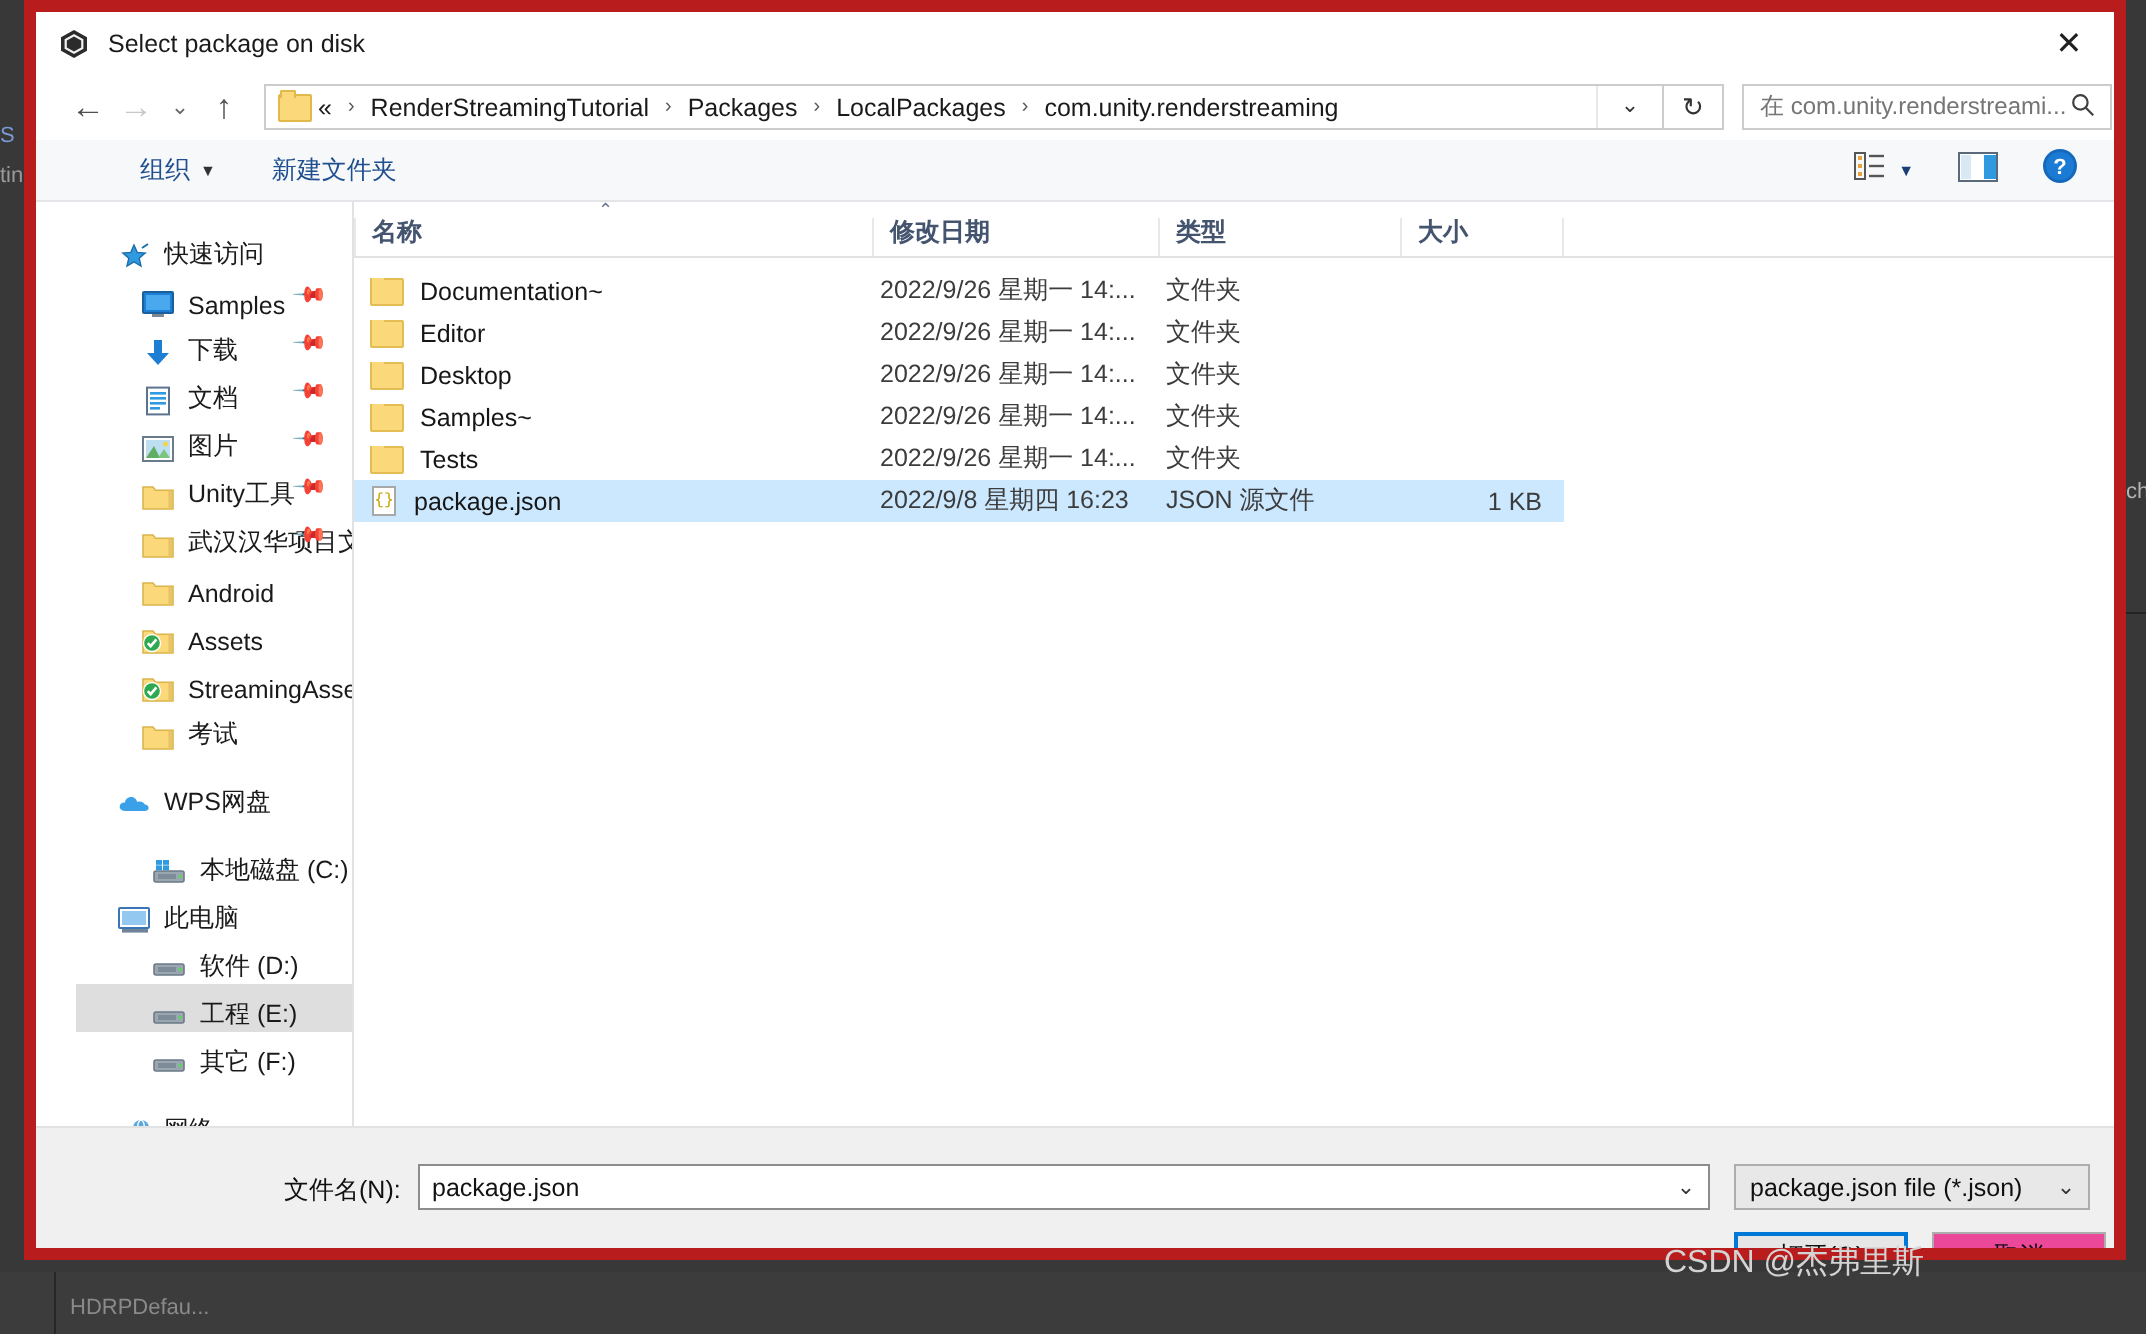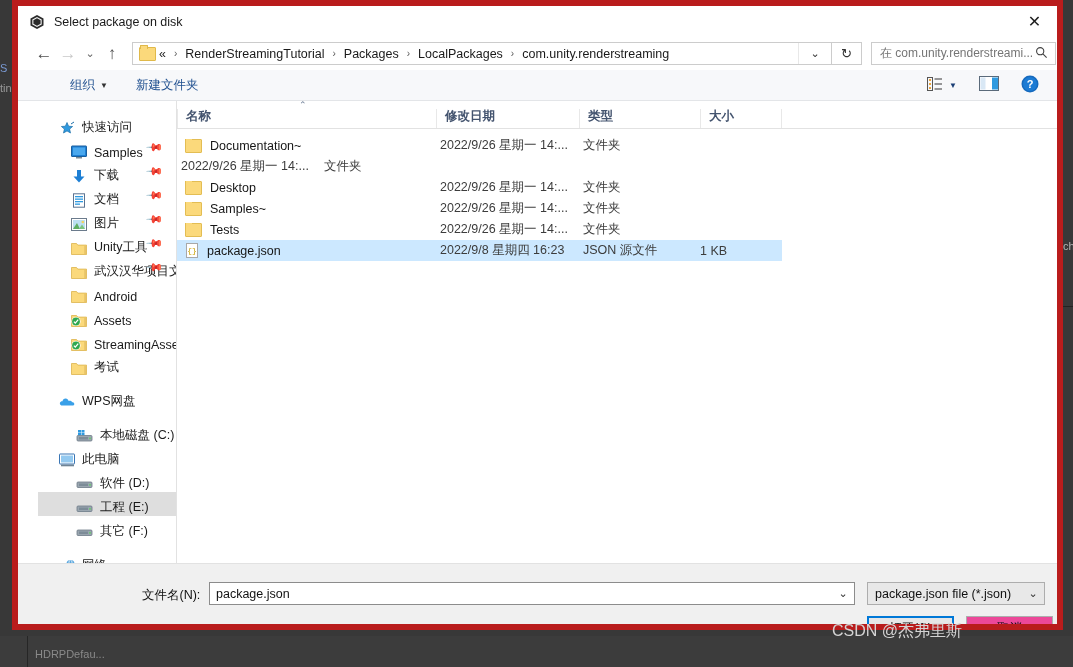--- a/index.html
+++ b/index.html
@@ -198,21 +198,21 @@
   }
   .row {
     height: 21px; display: flex; align-items: center; font-size: 12.5px;
     color: #161616; box-sizing: border-box;
   }
   .row.selected { background: #cce8ff; }
   .cell { box-sizing: border-box; overflow: hidden; white-space: nowrap; }
   .cell.name { display: flex; align-items: center; padding-left: 8px; }
   .cell.date { color: #3c3c3c; padding-left: 4px; }
   .cell.type { color: #3c3c3c; padding-left: 4px; }
-  .cell.size { color: #3c3c3c; padding-right: 10px; }
+  .cell.size { color: #3c3c3c; text-align: right; padding-right: 10px; }
   .rowfolder {
     width: 15px; height: 12px; margin-right: 8px; position: relative;
     background: #fbd97b; border: 1px solid #e3bd53; border-radius: 1px;
     flex: 0 0 15px;
   }
   .rowfolder:after {
     content: ""; position: absolute; left: -1px; top: -4px; width: 6px; height: 3px;
     background: #fbd97b; border: 1px solid #e3bd53; border-bottom: none;
     border-radius: 1px 1px 0 0;
   }
@@ -612,20 +612,24 @@
         <div class="cell name" style="width:259px;">
           <span class="rowfolder"></span>
           <span>Documentation~</span>
         </div>
         <div class="cell date" style="width:143px;">2022/9/26 星期一 14:...</div>
         <div class="cell type" style="width:121px;">文件夹</div>
         <div class="cell size" style="width:81px;"></div>
       </div>
 
       <div class="row">
+        <div class="cell name" style="width:259px;">
+          <span class="rowfolder"></span>
+          <span>Editor</span>
+        </div>
         <div class="cell date" style="width:143px;">2022/9/26 星期一 14:...</div>
         <div class="cell type" style="width:121px;">文件夹</div>
         <div class="cell size" style="width:81px;"></div>
       </div>
 
       <div class="row">
         <div class="cell name" style="width:259px;">
           <span class="rowfolder"></span>
           <span>Desktop</span>
         </div>

